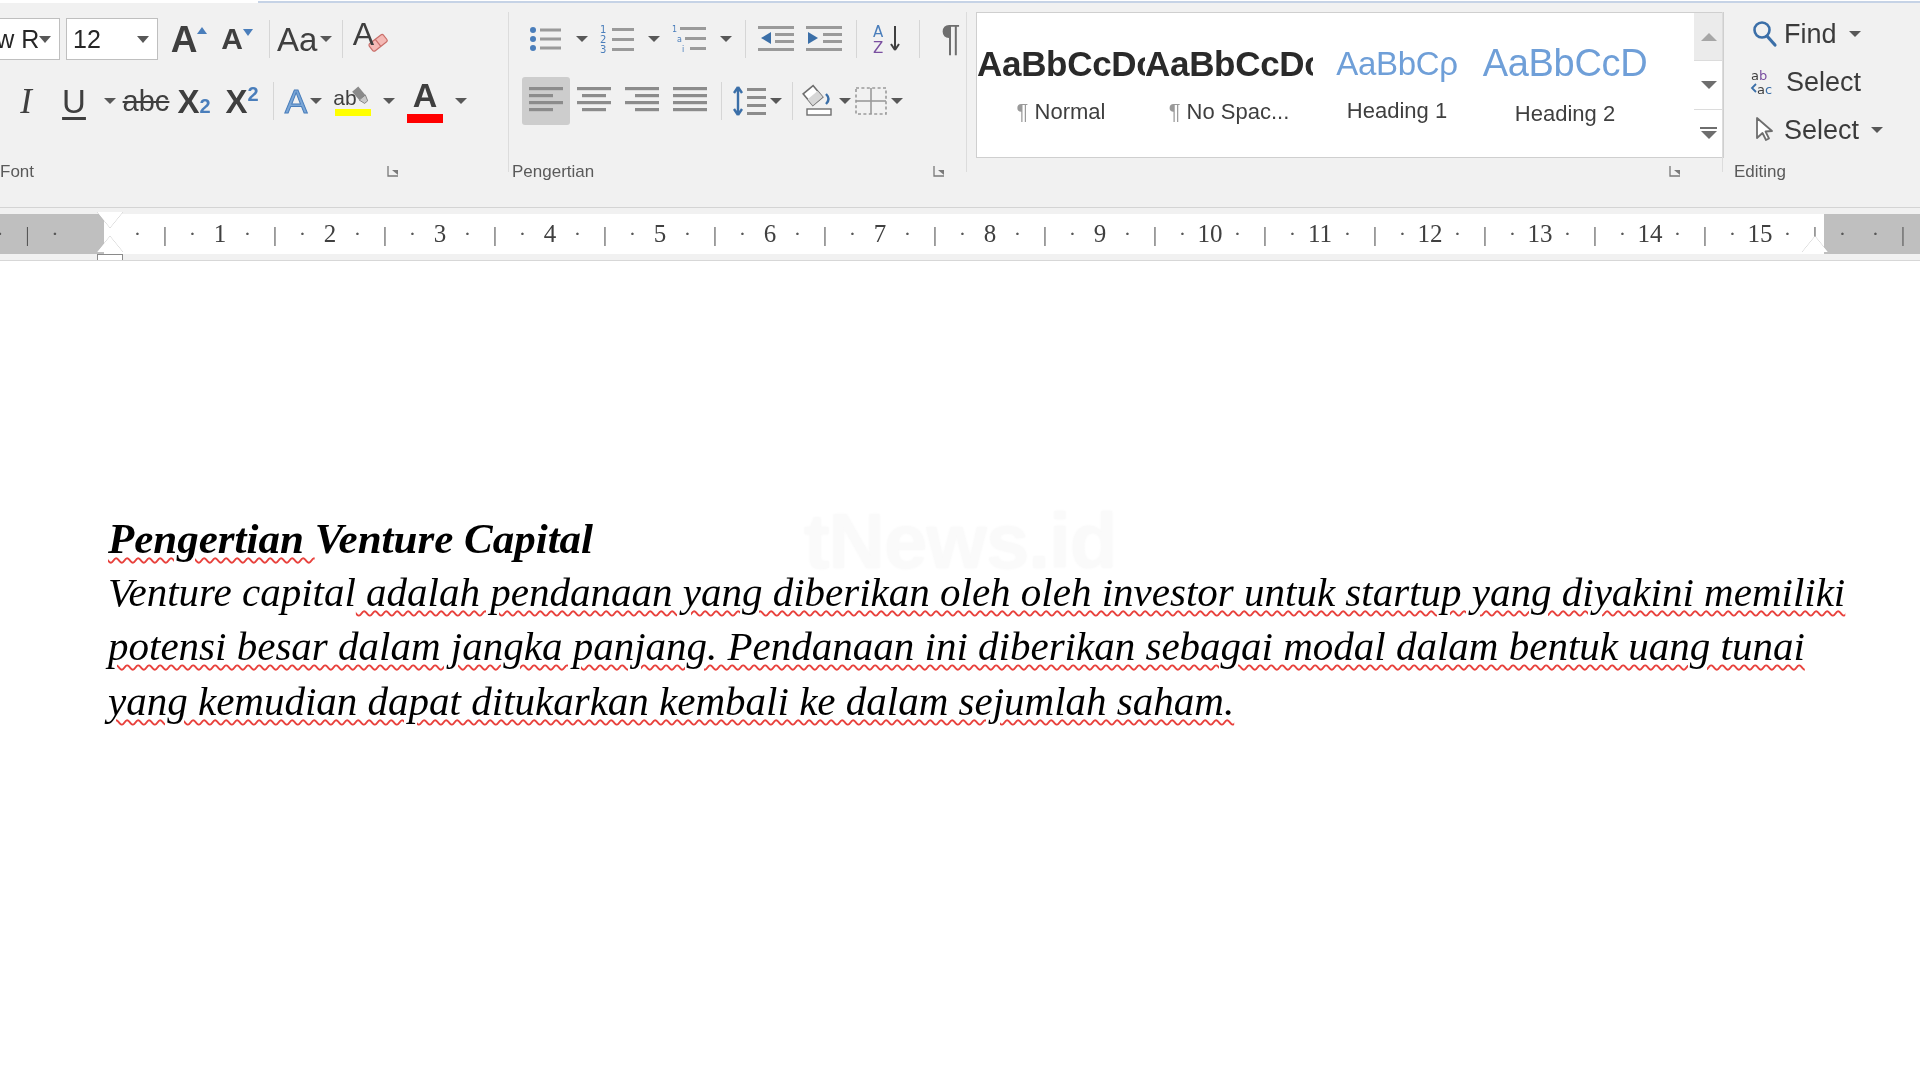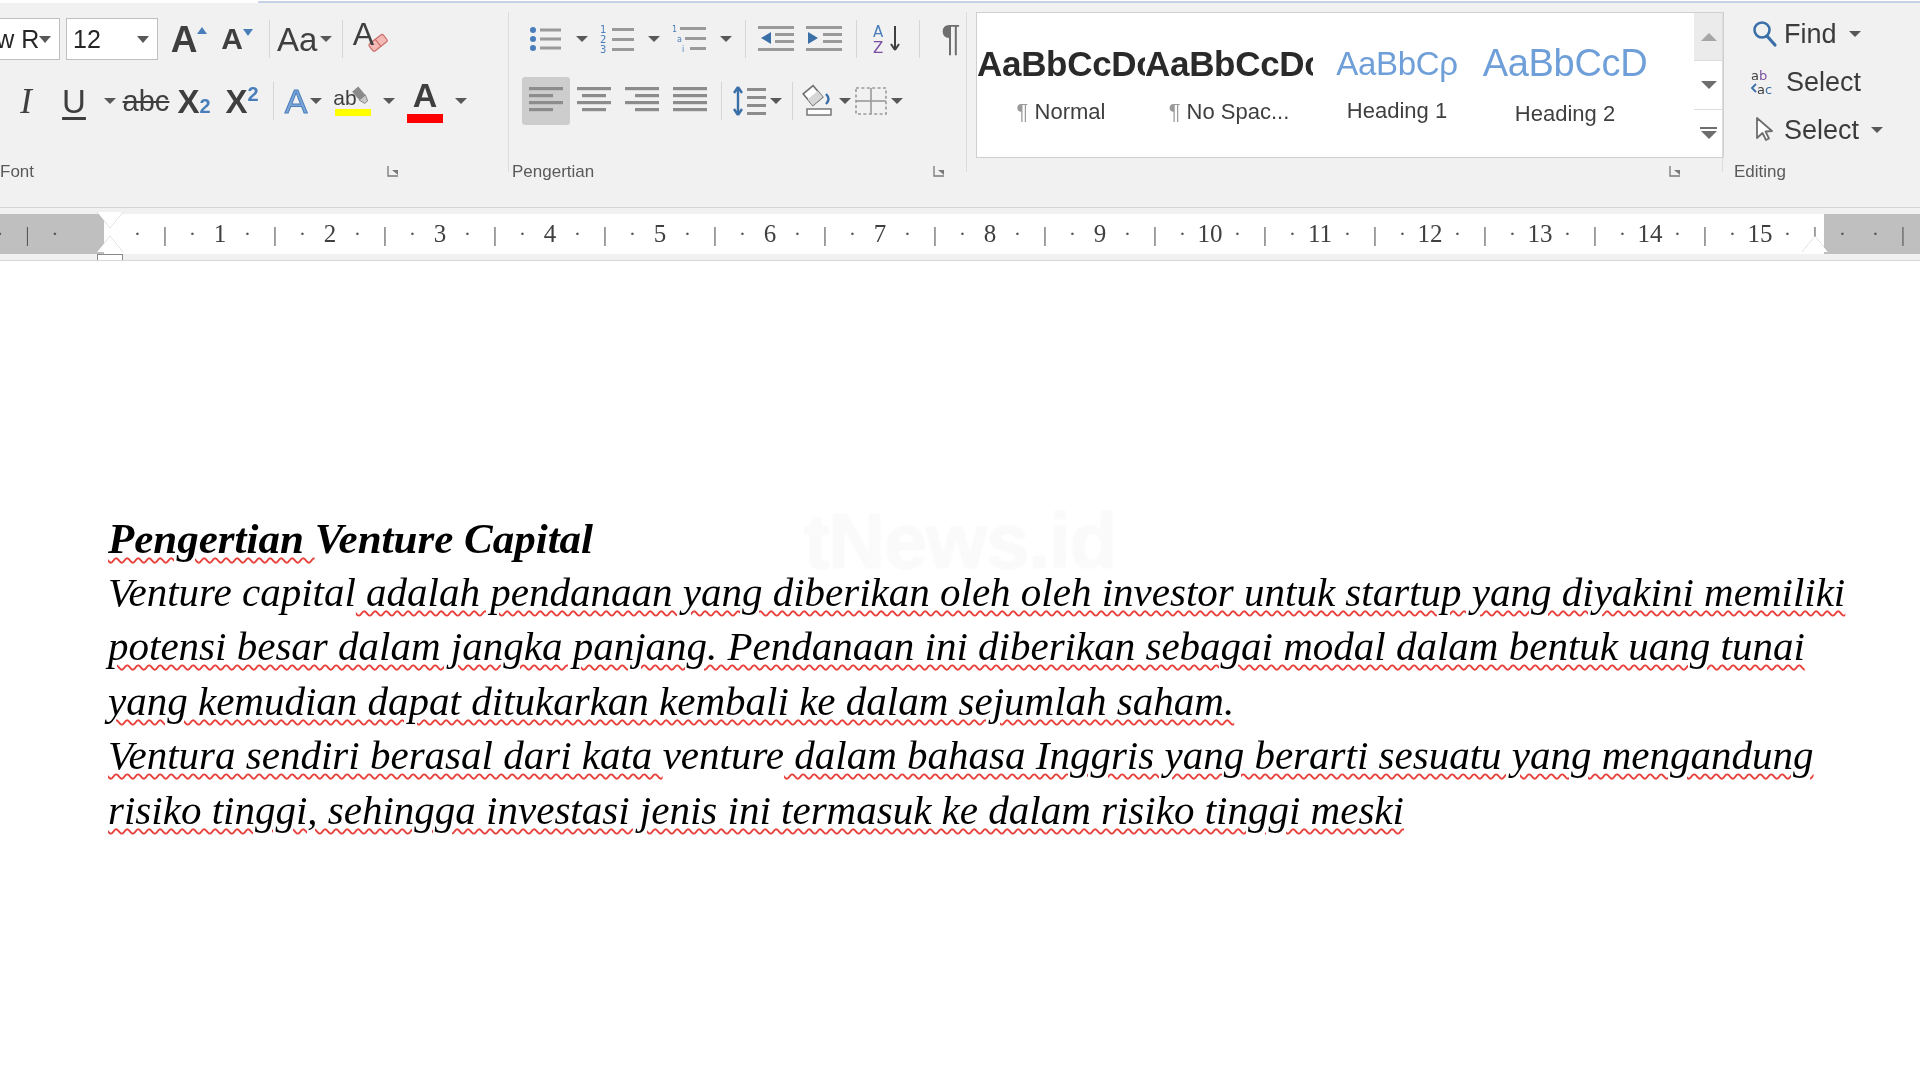--- a/index.html
+++ b/index.html
@@ -801,18 +801,17 @@
 
   <div class="doc">
     <div class="watermark">tNews.id</div>
 
     <div class="doc-body">
 
       <h1 class="doc-h"><span class="sq">Pengertian </span><span class="ital">Venture Capital</span></h1>
 
       <p class="doc-p sp-h"><span class="ital">Venture capital</span><span class="sq"> adalah pendanaan yang diberikan oleh oleh investor untuk startup yang diyakini memiliki potensi besar dalam jangka panjang. Pendanaan ini diberikan sebagai modal dalam bentuk uang tunai yang kemudian dapat ditukarkan kembali ke dalam sejumlah saham.</span></p>
 
-      <p class="doc-p sp-p"><span class="sq">Ventura sendiri berasal dari kata </span><span class="ital">venture</span><span class="sq"> dalam bahasa Inggris yang berarti sesuatu yang mengandung risiko tinggi, sehingga investasi jenis ini termasuk ke dalam risiko tinggi meski</span></p>
 
     </div>
   </div>
 
 </div>
 
 </body></html>

